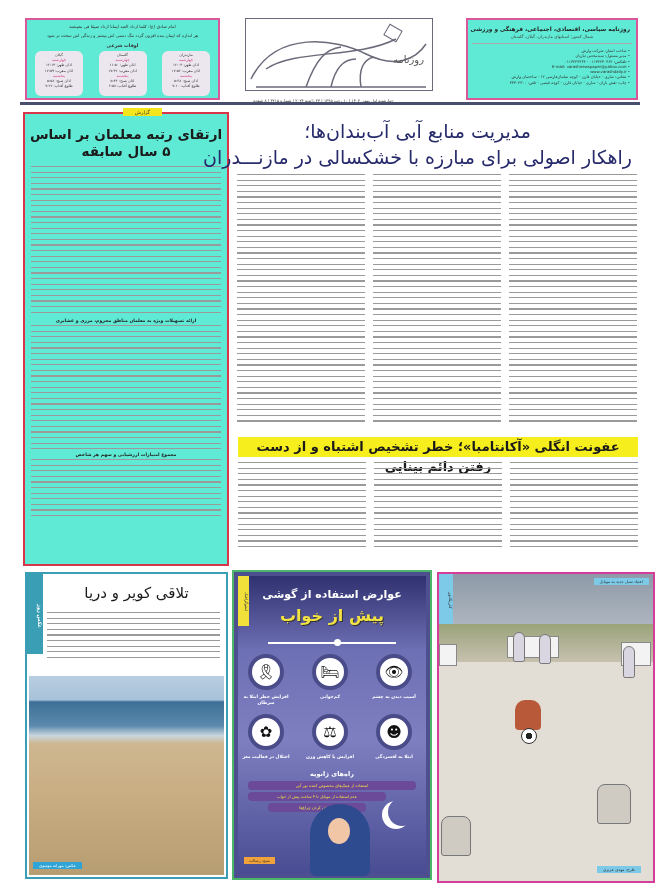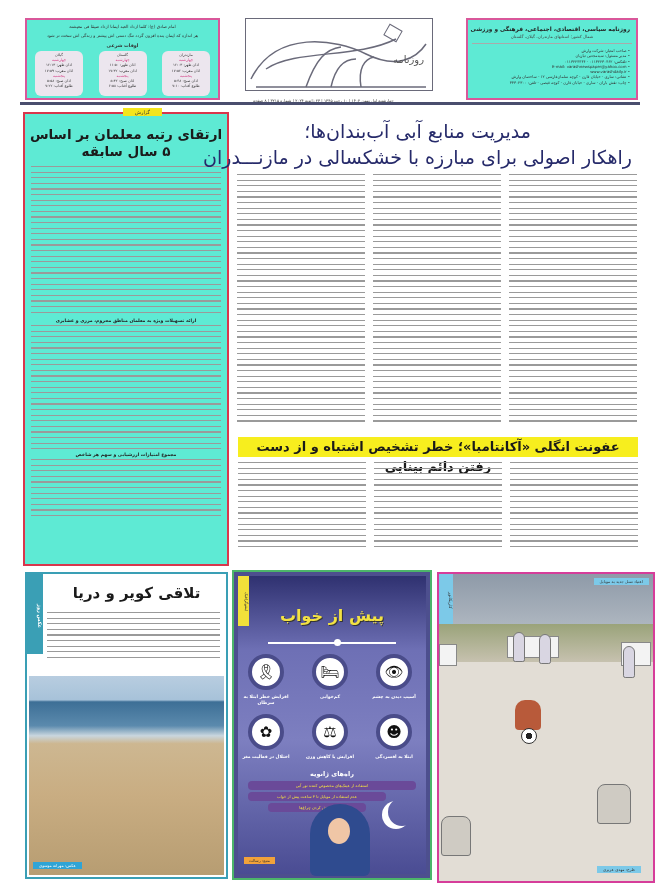--- a/index.html
+++ b/index.html
@@ -36,21 +36,21 @@
 #main-head h1{font-size:19px;font-weight:normal;color:#262a6a;line-height:26px}
 #main-cols{left:237px;top:174px;width:400px;height:252px;display:flex;gap:8px;direction:rtl}
 #main-cols .c{flex:1}
 
 #sec-head{left:238px;top:437px;width:400px;height:20px;background:#f7ee1e;text-align:center;font-size:13px;font-weight:bold;color:#1a1a1a;line-height:20px}
 #sec-cols{left:238px;top:462px;width:400px;height:90px;display:flex;gap:8px}
 #sec-cols .c{flex:1}
 
 #photo-box{left:25px;top:572px;width:203px;height:307px;border:2px solid #3a9fb5;background:#fff}
 #photo-box .vtag{position:absolute;left:0;top:0;width:16px;height:80px;background:#3a9fb5;color:#fff;font-size:5px;writing-mode:vertical-rl;text-align:center;font-weight:bold;padding-top:4px}
-#photo-box h3{font-size:15px;font-weight:bold;text-align:center;color:#1a1a1a;margin:10px 0 0 20px}
+#photo-box h3{font-size:15px;font-weight:normal;text-align:center;color:#1a1a1a;margin:10px 0 0 20px}
 #photo-box .body{position:absolute;left:20px;right:6px;top:38px;height:50px}
 #photo-box .img{position:absolute;left:2px;right:2px;top:102px;bottom:2px;background:linear-gradient(to bottom,#b8cde0 0%,#a7c2d9 12%,#3d6f96 13%,#5b8aad 25%,#c9d6de 30%,#cdb791 34%,#c9ad82 60%,#b79d72 100%)}
 #photo-box .credit{position:absolute;left:6px;bottom:8px;background:#2fa4d6;color:#fff;font-size:4px;padding:1px 6px}
 #info-box{left:232px;top:570px;width:200px;height:310px;border:2px solid #4cb56a;background:#4d4f8e}
 #info-box .inner{position:absolute;left:4px;right:4px;top:4px;bottom:4px;background:linear-gradient(to bottom,#2f3170 0%,#6e70b5 25%,#7d7fc0 55%,#4a4c93 100%)}
 #info-box .vtag{position:absolute;left:4px;top:4px;width:11px;height:50px;background:#f2e03a;font-size:4px;writing-mode:vertical-rl;text-align:center;color:#333;padding-top:2px}
 #info-box .t1{position:absolute;left:0;right:0;top:12px;text-align:center;font-size:11px;font-weight:bold;color:#fff}
 #info-box .t2{position:absolute;left:0;right:0;top:30px;text-align:center;font-size:16px;font-weight:bold;color:#f3e243;text-shadow:1px 1px 0 #333}
 #info-box .div{position:absolute;left:30px;right:30px;top:66px;height:1.5px;background:#fff}
 #info-box .dot{position:absolute;left:96px;top:63px;width:7px;height:7px;border-radius:50%;background:#fff}
@@ -177,20 +177,21 @@
 <div class="abs" id="photo-box">
   <div class="vtag">عکس روز</div>
   <h3>تلاقی کویر و دریا</h3>
   <div class="body lines"></div>
   <div class="img"></div>
   <div class="credit">عکس: مهرانه موسوی</div>
 </div>
 
 <div class="abs" id="info-box">
   <div class="inner">
+    <div class="t1">عوارض استفاده از گوشی</div>
     <div class="t2">پیش از خواب</div>
     <div class="div"></div>
     <div class="dot"></div>
 
     <div class="icn" style="right:14px;top:78px">👁</div>
     <div class="icl" style="right:2px;top:118px">آسیب دیدن به چشم</div>
     <div class="icn" style="right:78px;top:78px">🛏</div>
     <div class="icl" style="right:66px;top:118px">کم‌خوابی</div>
     <div class="icn" style="right:142px;top:78px">🎗</div>
     <div class="icl" style="right:130px;top:118px">افزایش خطر ابتلا به سرطان</div>

